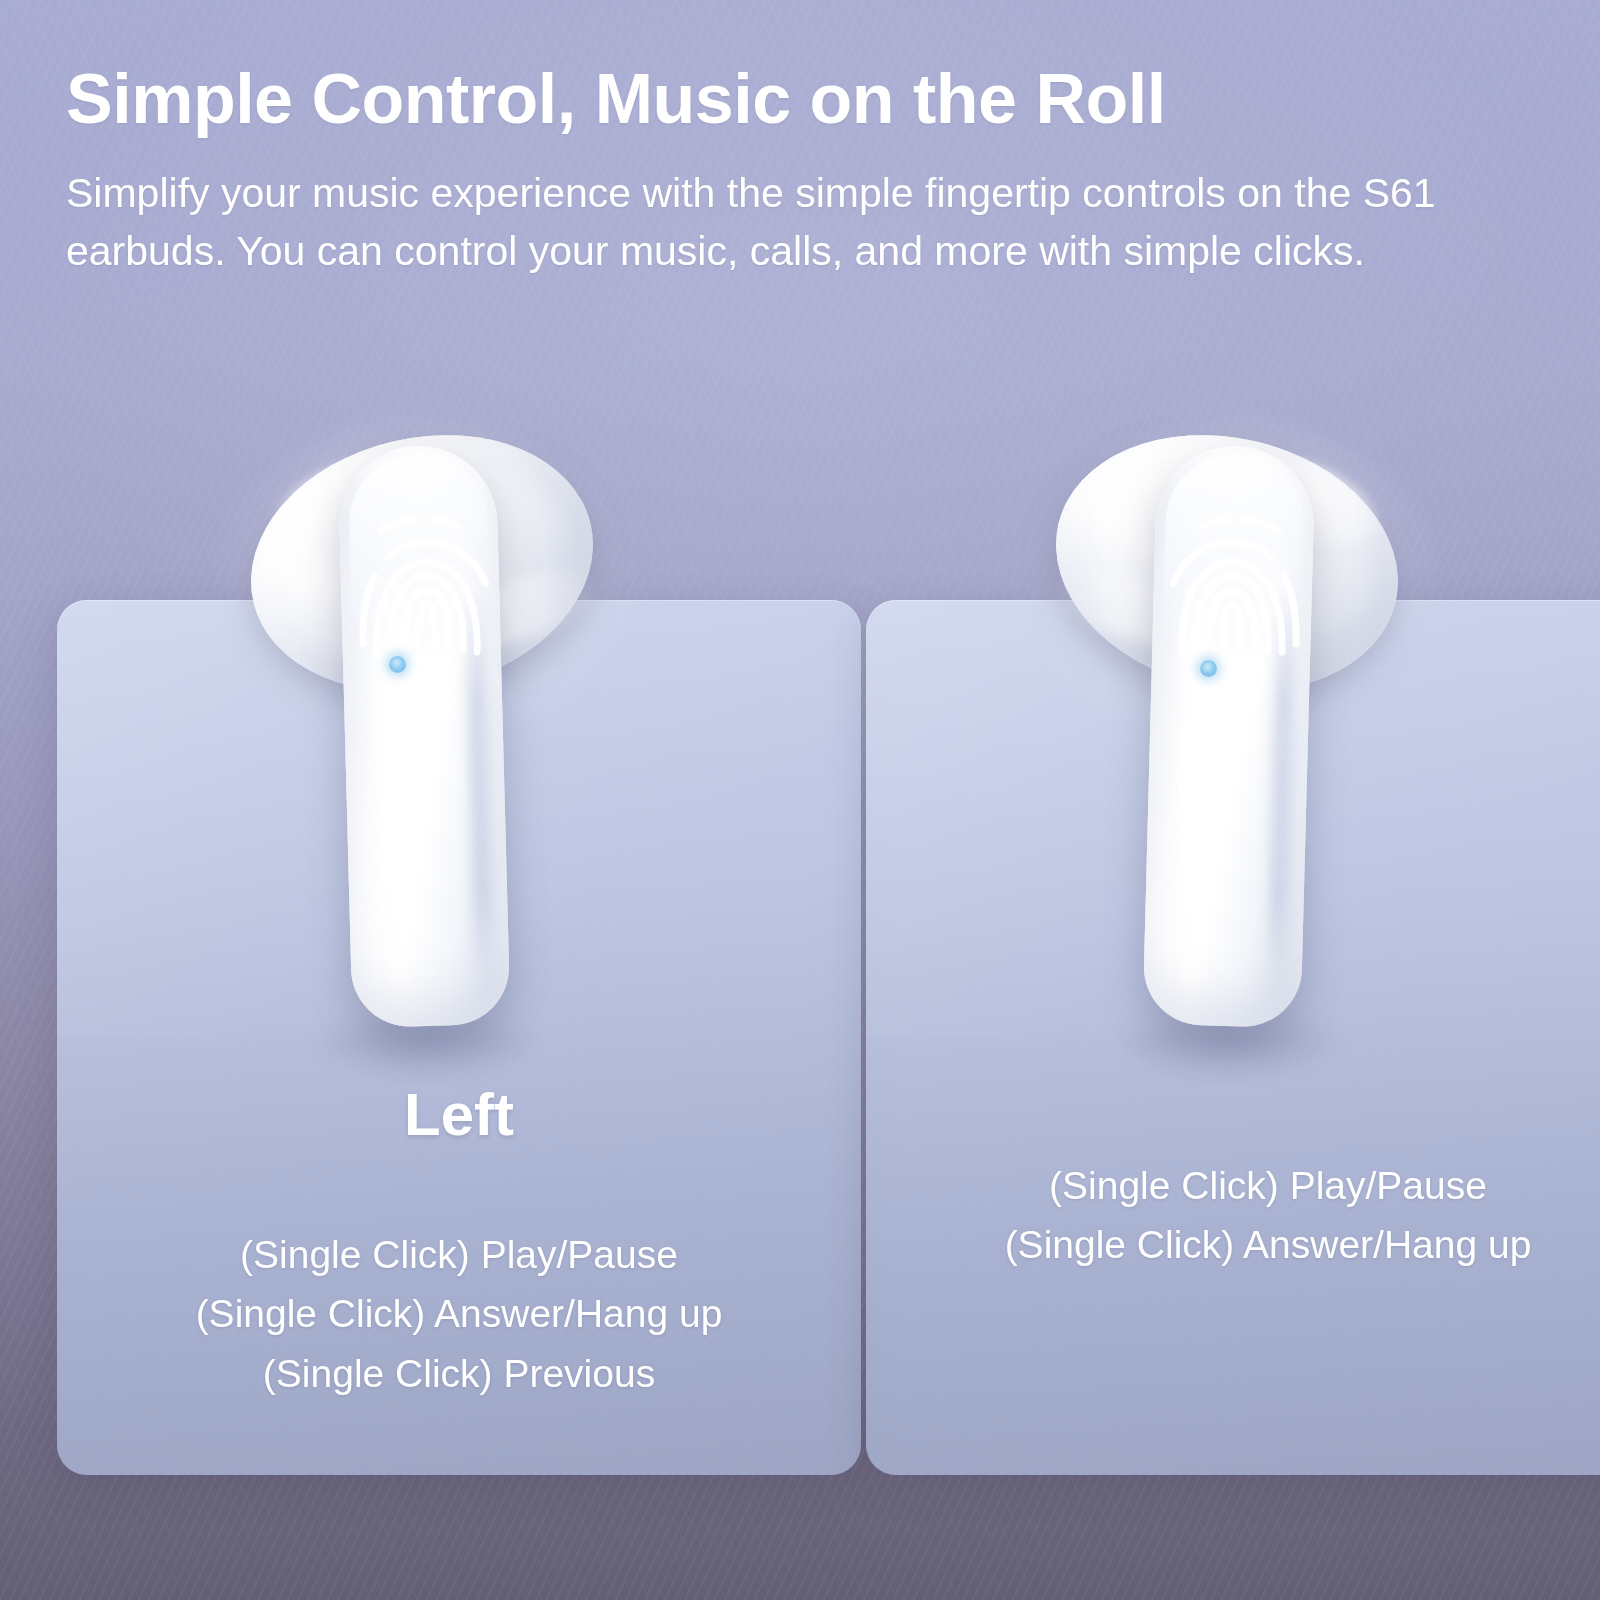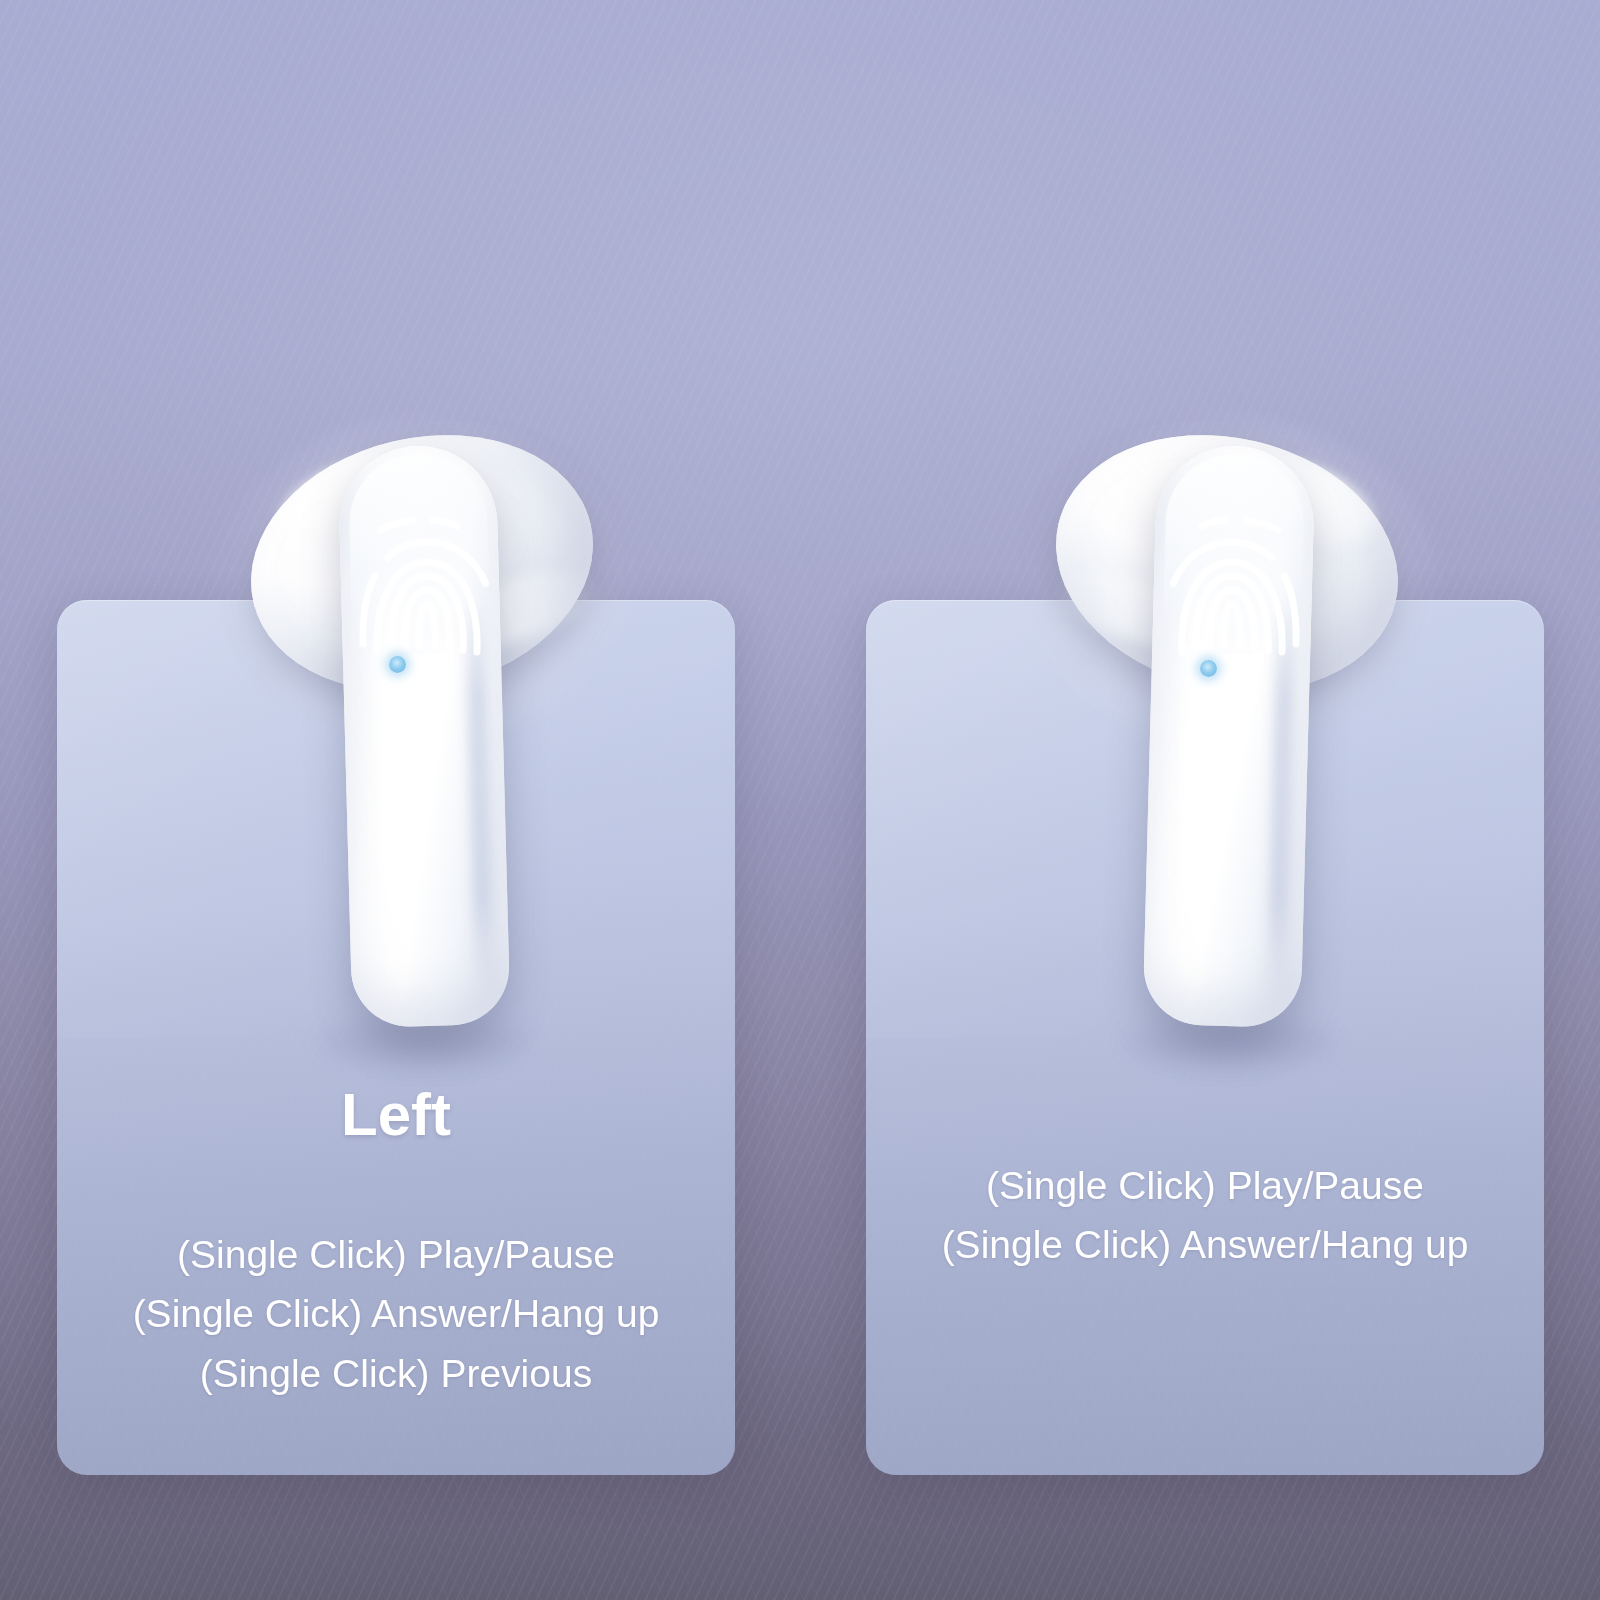--- a/index.html
+++ b/index.html
@@ -60,21 +60,21 @@
     font-weight: normal;
     line-height: 1.42;
     margin: 26px 0 0 0;
     max-width: 1390px;
     text-shadow: 0 1px 2px rgba(90,90,120,.16);
   }
 
   
   .panel {
     position: absolute;
-    width: 678px;
+    width: 804px;
     height: 875px;
     top: 600px;
     border-radius: 30px;
     background: linear-gradient(175deg,
         rgba(206,216,240,0.88) 0%,
         rgba(196,206,233,0.86) 35%,
         rgba(178,189,221,0.83) 70%,
         rgba(170,181,214,0.80) 100%);
     box-shadow:
       0 10px 40px rgba(60,58,80,0.18),
@@ -281,20 +281,24 @@
     filter: blur(9px);
   }
 </style>
 </head>
 <body>
 
 <div id="stage">
 
   <div id="texture"></div>
 
+  <div id="header">
+    <h1 class="headline">Simple Control, Music on the Roll</h1>
+    <p class="subhead">Simplify your music experience with the simple fingertip controls on the S61 earbuds. You can control your music, calls, and more with simple clicks.</p>
+  </div>
 
   <div class="panel" id="panel-left">
     <div class="panel-inner">
       <div class="panel-title">Left</div>
       <div class="panel-lines">
         <div class="panel-line">(Single Click) Play/Pause</div>
         <div class="panel-line">(Single Click) Answer/Hang up</div>
         <div class="panel-line">(Single Click) Previous</div>
       </div>
     </div>

